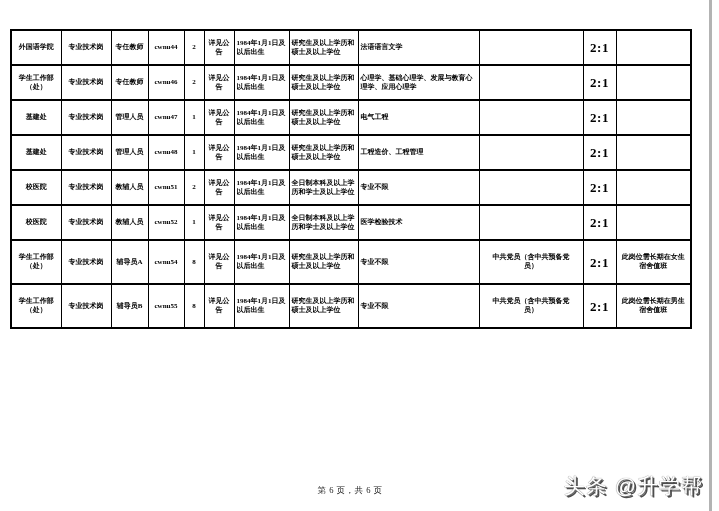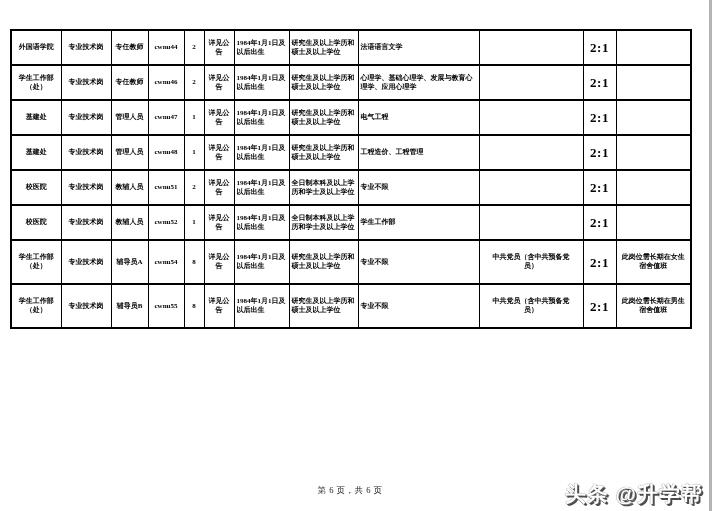--- a/index.html
+++ b/index.html
@@ -61,31 +61,30 @@
     font-size: 8.5px;
     letter-spacing: 0.5px;
     color: #1a1a1a;
     font-family: Liberation Serif, serif;
   }
   .watermark {
     position: absolute;
     right: 14px;
     top: 472px;
     font-size: 21px;
-    font-weight: bold;
+    font-weight: normal;
     letter-spacing: 1px;
     color: #ffffff;
     font-family: "Liberation Sans", sans-serif;
     text-shadow:
       2px 2px 0 #4d4d4d,
       1px 1px 0 #6e6e6e,
       0 0 1px #8a8a8a,
       -0.5px -0.5px 0 #cccccc;
     white-space: nowrap;
-    margin-top: 8px;
   }
   .page-edge {
     position: absolute;
     left: 709px;
     top: 0;
     width: 3px;
     height: 511px;
     background: #b3b3b3;
   }
 </style>
@@ -190,21 +189,21 @@
 
   <tr>
     <td>校医院</td>
     <td>专业技术岗</td>
     <td>教辅人员</td>
     <td>cwnu52</td>
     <td>1</td>
     <td>详见公告</td>
     <td class="al">1984年1月1日及以后出生</td>
     <td class="al">全日制本科及以上学历和学士及以上学位</td>
-    <td class="al">学生工作部</td>
+    <td class="al">医学检验技术</td>
     <td class="c9pad"></td>
     <td class="ratio">2:1</td>
     <td class="rem"></td>
   </tr>
 
 
   <tr>
     <td>学生工作部（处）</td>
     <td>专业技术岗</td>
     <td>辅导员A</td>

